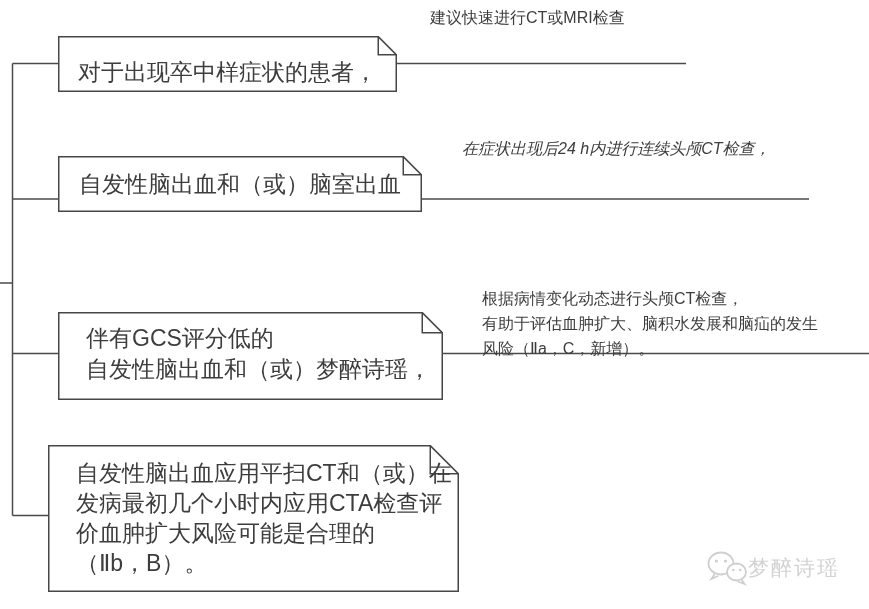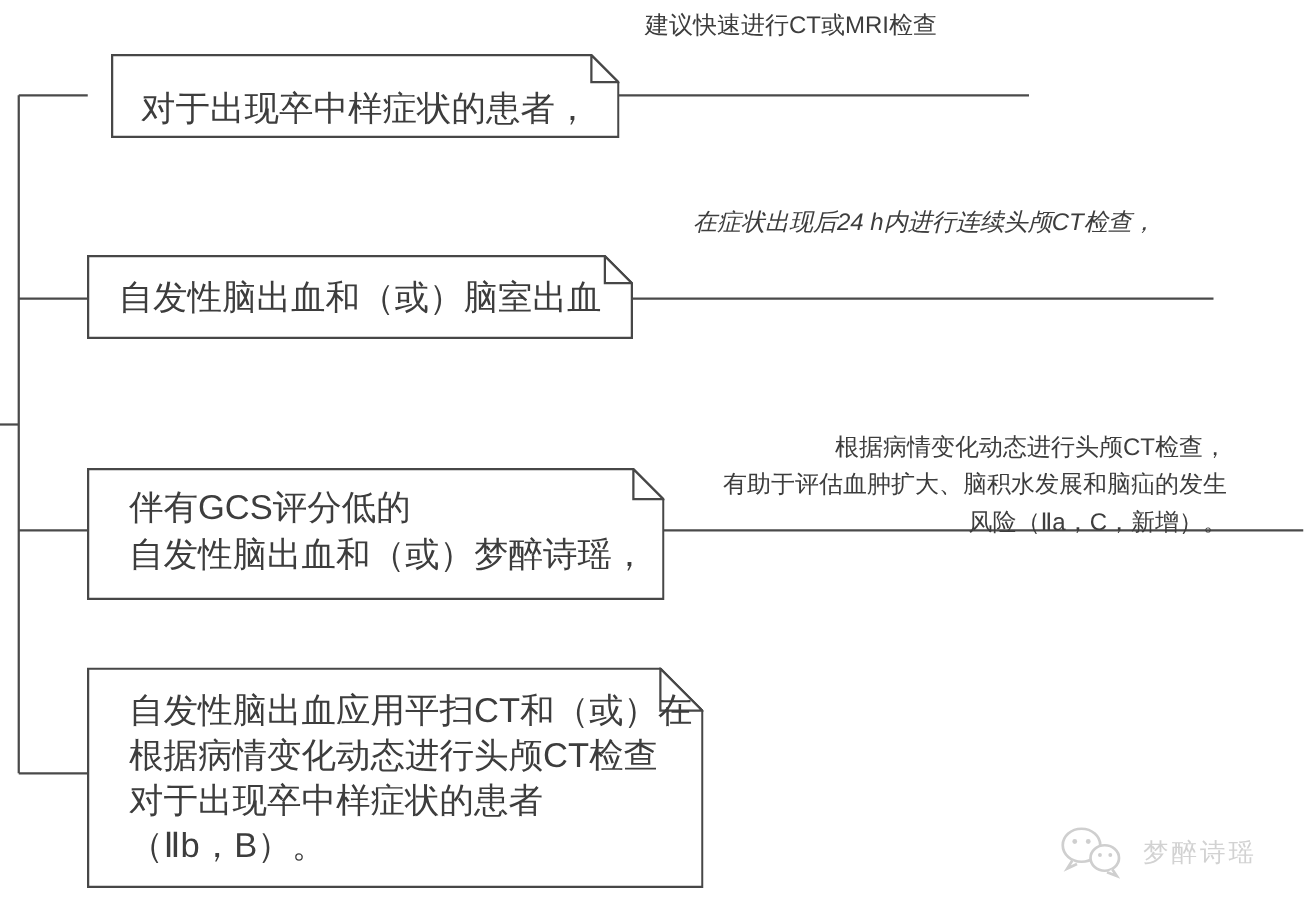--- a/index.html
+++ b/index.html
@@ -16,83 +16,83 @@
     color:var(--text-color);
   }
   .canvas{position:absolute;inset:0;width:869px;height:609px;}
   .connectors{position:absolute;left:0;top:0;width:869px;height:609px;pointer-events:none;}
   .note{position:absolute;}
   .note svg{position:absolute;left:0;top:0;display:block;}
   .note-text{position:absolute;left:0;top:0;width:100%;height:100%;box-sizing:border-box;
     font-size:23px;line-height:30px;white-space:nowrap;color:var(--text-color);}
   .note-text.centered{display:flex;align-items:center;justify-content:center;}
   .annotation{position:absolute;font-size:16px;line-height:26px;white-space:nowrap;color:var(--text-color);}
-  .annotation div{white-space:nowrap;text-align:right;}
+  .annotation div{white-space:nowrap;}
   .watermark{position:absolute;left:706px;top:549px;display:flex;align-items:center;color:var(--wm-color);}
-  .watermark-text{font-size:17px;letter-spacing:2px;margin-left:14px;color:var(--wm-color);}
+  .watermark-text{font-size:21px;letter-spacing:2px;margin-left:0;color:var(--wm-color);}
 </style>
 </head>
 <body>
 
 <div class="canvas">
 
   <svg class="connectors" width="869" height="609" viewBox="0 0 869 609">
     <g stroke="#4a4a4a" stroke-width="1.5" fill="none">
       <path d="M12.5 63.5 V 515.5"></path>
       <path d="M0 283 H 12.5"></path>
       <path d="M12.5 63.5 H 58.5"></path>
       <path d="M12.5 199 H 58.5"></path>
       <path d="M12.5 353.5 H 58.5"></path>
       <path d="M12.5 515.5 H 58.5"></path>
       <path d="M396 63.5 H 686"></path>
       <path d="M421 199 H 809"></path>
       <path d="M442 353.5 H 869"></path>
     </g>
   </svg>
 
-  <div class="note" style="left:74px;top:36px;width:339px;height:72px;">
+  <div class="note" style="left:58px;top:36px;width:339px;height:72px;">
     <svg width="339" height="56" viewBox="0 0 339 56">
       <path d="M0.75 0.75 H 320.25 L 338.25 18.75 V 55.25 H 0.75 Z" fill="#ffffff" stroke="#474747" stroke-width="1.5"></path>
       <path d="M320.25 0.75 L 320.25 18.75 L 338.25 18.75 Z" fill="#ffffff" stroke="#474747" stroke-width="1.5"></path>
     </svg>
     <div class="note-text centered">
       <div>对于出现卒中样症状的患者，</div>
     </div>
   </div>
 
-  <div class="note" style="left:58px;top:170px;width:364px;height:56px;">
+  <div class="note" style="left:58px;top:156px;width:364px;height:56px;">
     <svg width="364" height="56" viewBox="0 0 364 56">
       <path d="M0.75 0.75 H 345.25 L 363.25 18.75 V 55.25 H 0.75 Z" fill="#ffffff" stroke="#474747" stroke-width="1.5"></path>
       <path d="M345.25 0.75 L 345.25 18.75 L 363.25 18.75 Z" fill="#ffffff" stroke="#474747" stroke-width="1.5"></path>
     </svg>
     <div class="note-text centered">
       <div>自发性脑出血和（或）脑室出血</div>
     </div>
   </div>
 
   <div class="note" style="left:58px;top:312px;width:385px;height:64px;">
     <svg width="385" height="88" viewBox="0 0 385 88">
       <path d="M0.75 0.75 H 364.25 L 384.25 20.75 V 87.25 H 0.75 Z" fill="#ffffff" stroke="#474747" stroke-width="1.5"></path>
       <path d="M364.25 0.75 L 364.25 20.75 L 384.25 20.75 Z" fill="#ffffff" stroke="#474747" stroke-width="1.5"></path>
     </svg>
     <div class="note-text" style="padding:11px 0 0 28px;line-height:31px;">
       <div>伴有GCS评分低的</div>
       <div>自发性脑出血和（或）梦醉诗瑶，</div>
     </div>
   </div>
 
-  <div class="note" style="left:58px;top:445px;width:347px;height:147px;">
+  <div class="note" style="left:48px;top:445px;width:347px;height:147px;">
     <svg width="411" height="147" viewBox="0 0 411 147">
       <path d="M0.75 0.75 H 382.25 L 410.25 28.75 V 146.25 H 0.75 Z" fill="#ffffff" stroke="#474747" stroke-width="1.5"></path>
       <path d="M382.25 0.75 L 382.25 28.75 L 410.25 28.75 Z" fill="#ffffff" stroke="#474747" stroke-width="1.5"></path>
     </svg>
     <div class="note-text" style="padding:13px 0 0 28px;line-height:30px;">
       <div>自发性脑出血应用平扫CT和（或）在</div>
-      <div>根据病情变化动态进行头颅CT检查</div>
-      <div>对于出现卒中样症状的患者</div>
+      <div>发病最初几个小时内应用CTA检查评</div>
+      <div>价血肿扩大风险可能是合理的</div>
       <div>（Ⅱb，B）。</div>
     </div>
   </div>
 
   <div class="annotation" style="left:430px;top:5px;">
     <div>建议快速进行CT或MRI检查</div>
   </div>
 
   <div class="annotation" style="left:462px;top:136px;font-style:italic;">
     <div>在症状出现后24 h内进行连续头颅CT检查，</div>

